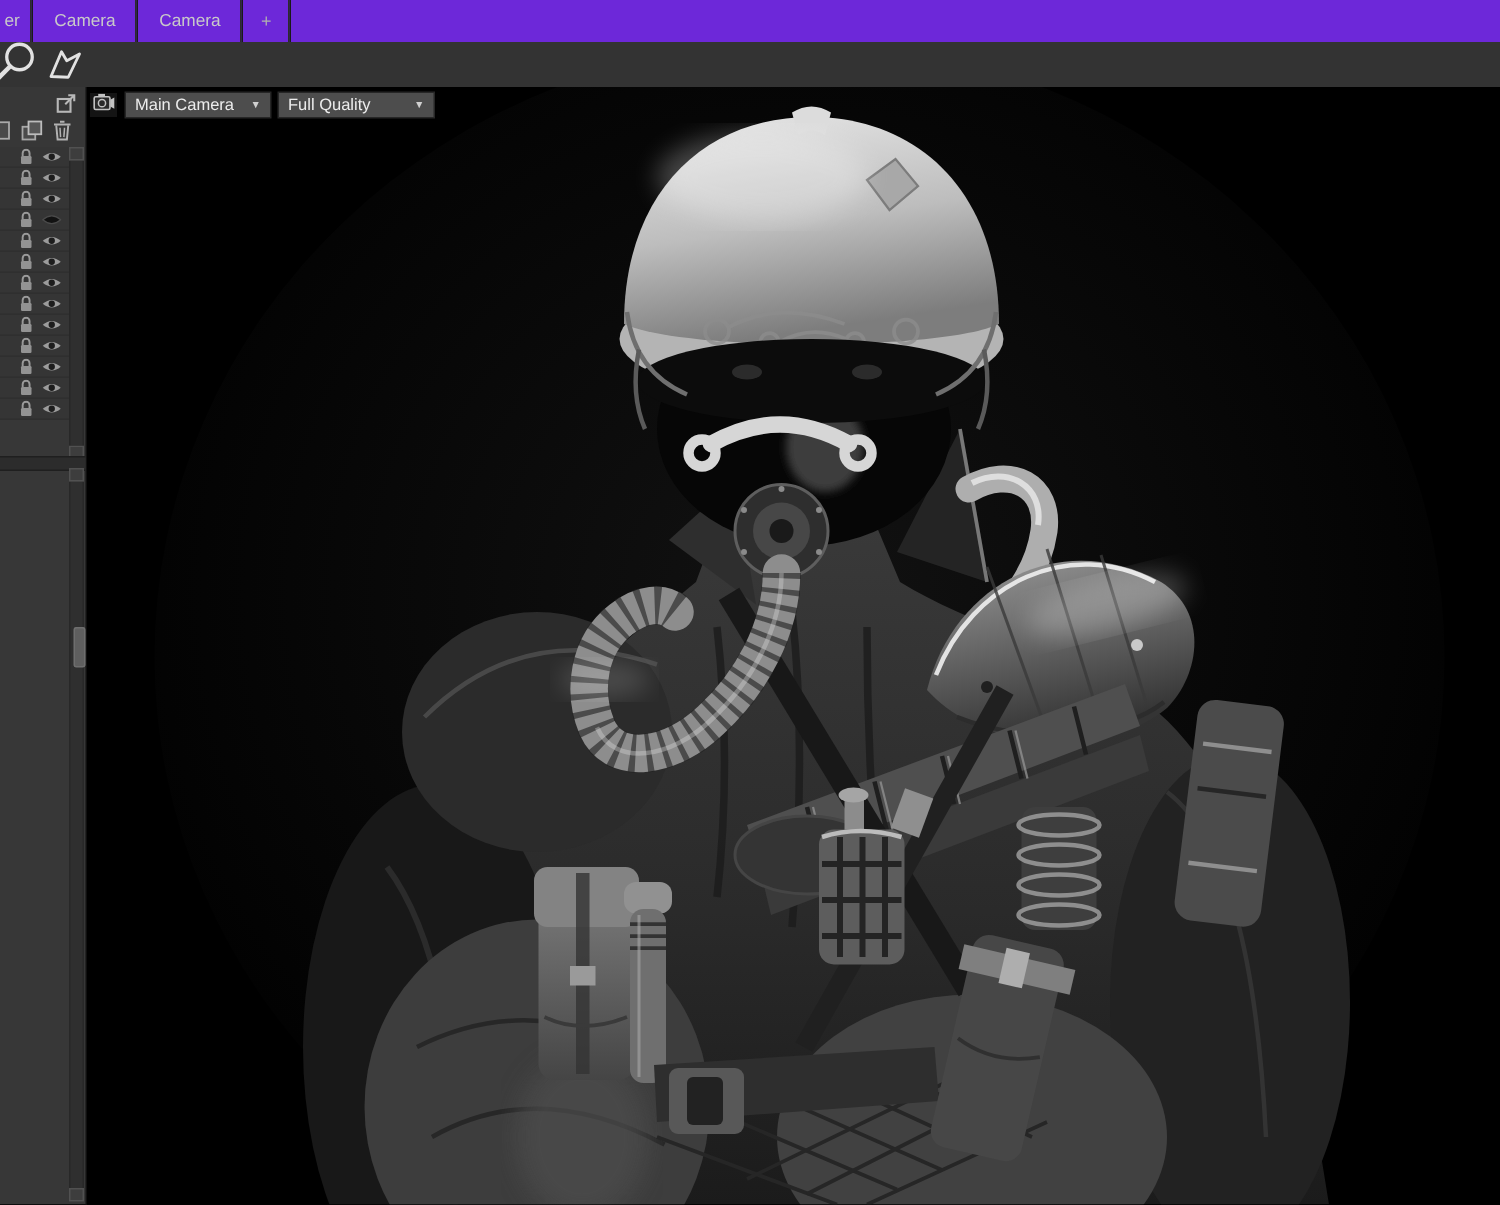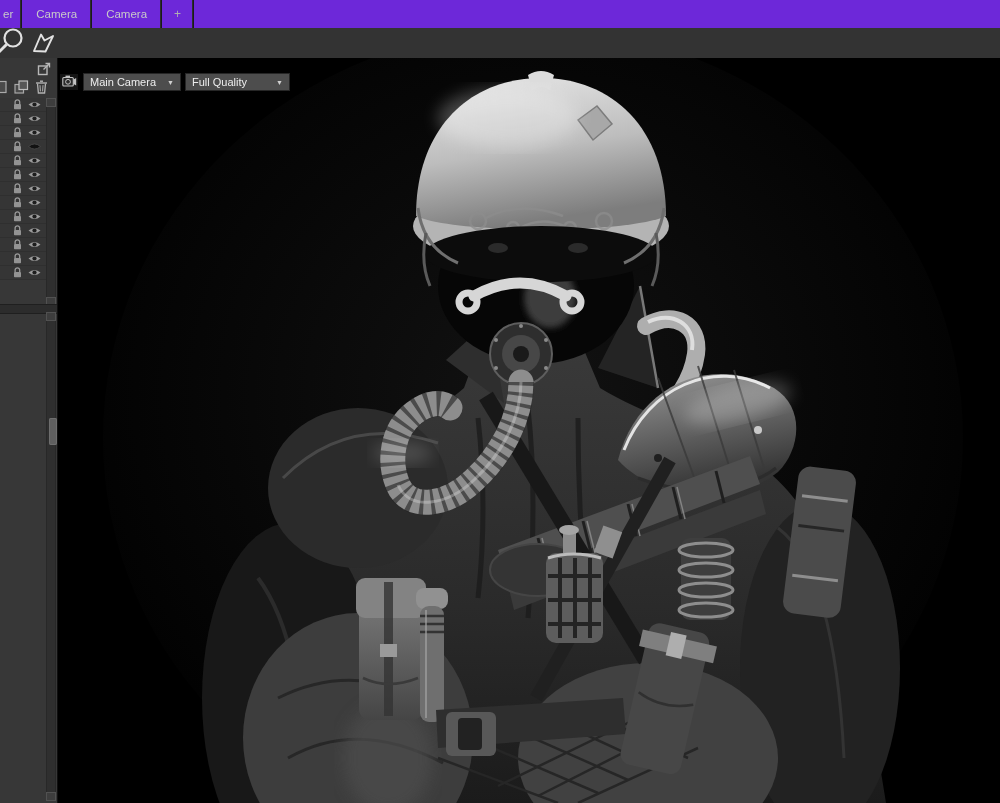--- a/index.html
+++ b/index.html
@@ -43,21 +43,21 @@
   #track-bottom{top:254px;height:489px;}
   .sbtn{position:absolute;right:1px;width:10px;height:9px;background:#3d3d3d;
         box-shadow:inset 0 0 0 1px #515151;box-sizing:border-box;}
   .grip{position:absolute;right:0px;top:360px;width:8px;height:27px;background:#5f5f5f;
         border-radius:2px;box-shadow:inset 0 0 0 1px #6e6e6e;}
   .panel-divider{position:absolute;left:0;top:246px;width:57px;height:8px;background:#2c2c2c;
                  border-top:1px solid #1f1f1f;border-bottom:1px solid #1f1f1f;}
 
   
   .viewport{position:absolute;left:58px;top:58px;width:942px;height:745px;background:#000;}
-  .vp-controls{position:absolute;left:2px;top:16px;display:flex;align-items:center;gap:6px;z-index:5;}
+  .vp-controls{position:absolute;left:2px;top:4px;display:flex;align-items:center;gap:6px;z-index:5;}
   .vp-cam{width:18px;height:16px;display:flex;align-items:center;justify-content:center;
           background:#141414;}
   .dropdown{height:16px;background:#4d4d4d;color:#ededed;font-size:11px;display:flex;
             align-items:center;padding:0 6px;box-shadow:0 0 0 1px #262626;cursor:default;}
   .dropdown .lbl{flex:1;white-space:nowrap;overflow:hidden;}
   #dd-camera{width:84px;}
   #dd-quality{width:91px;justify-content:flex-end;}
   .dd-arrow{font-size:7px;color:#d0d0d0;margin-left:6px;}
 
   .render-svg{position:absolute;left:0;top:0;width:942px;height:745px;}

